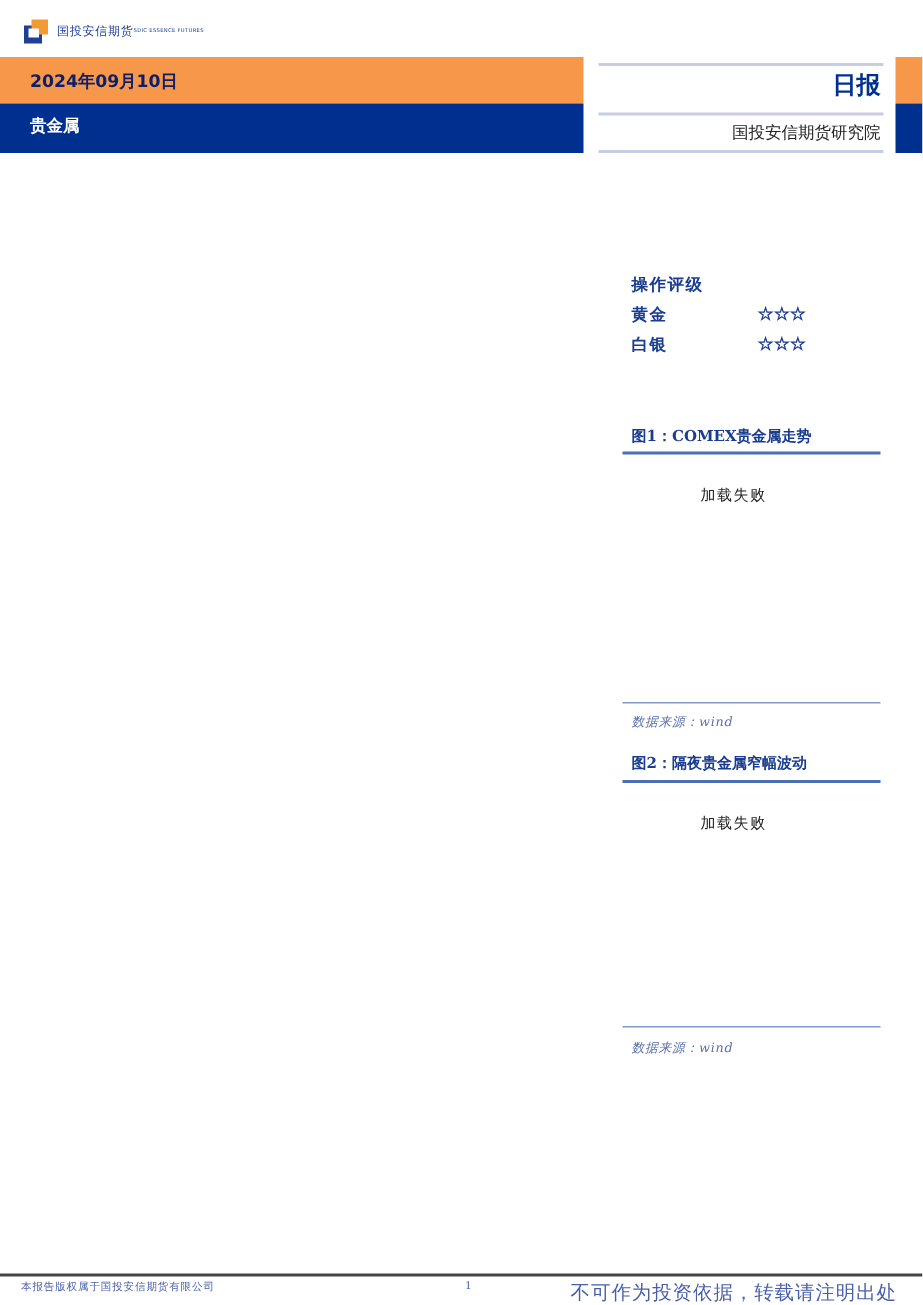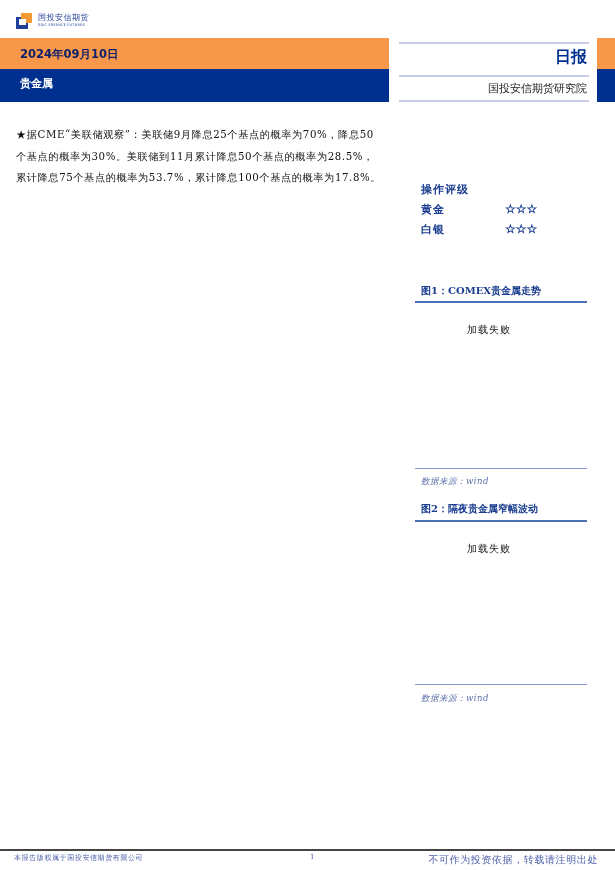--- a/index.html
+++ b/index.html
@@ -5,21 +5,21 @@
     * { margin: 0; padding: 0; box-sizing: border-box; }
     html, body { width: 615px; height: 870px; background: #ffffff; overflow: hidden; }
     body { position: relative; font-family: "DejaVu Serif", "Liberation Serif", serif; color: #111; }
 
     
     .logo { position: absolute; left: 16px; top: 10px; height: 22px; display: flex; align-items: center; }
     .logo-mark { position: relative; width: 16px; height: 16px; margin-right: 6px; }
     .logo-mark .blue { position: absolute; left: 0; top: 4px; width: 12px; height: 12px; background: #1f3f99; }
     .logo-mark .orange { position: absolute; left: 5px; top: 0; width: 11px; height: 10px; background: #f39a33; }
     .logo-mark .white { position: absolute; left: 3px; top: 6px; width: 7px; height: 6px; background: #fff; }
-    .logo-text { display: flex; flex-direction: column; line-height: 1; }
+    .logo-text { display: flex; flex-direction: row; line-height: 1; }
     .logo-cn { font-family: "DejaVu Sans", sans-serif; font-size: 8px; color: #1f3f99; letter-spacing: 0.5px; }
     .logo-en { font-family: "DejaVu Sans", sans-serif; font-size: 3.5px; color: #1f3f99; margin-top: 2px; letter-spacing: 0.2px; }
 
     
     .bar-orange { position: absolute; left: 0; top: 38px; width: 615px; height: 31px; background: #f6974a; }
     .bar-blue { position: absolute; left: 0; top: 69px; width: 615px; height: 33px; background: #00308f; }
     .date { position: absolute; left: 20px; top: 47px; font-family: "DejaVu Sans", sans-serif; font-size: 11.5px; font-weight: bold; color: #0b1f6b; }
     .sector { position: absolute; left: 20px; top: 76px; font-family: "DejaVu Sans", sans-serif; font-size: 11px; font-weight: bold; color: #ffffff; }
 
     .header-box { position: absolute; left: 389px; top: 38px; width: 208px; height: 64px; background: #ffffff; padding-left: 12px; }
@@ -47,21 +47,21 @@
     .fig-title { position: absolute; left: 16px; font-size: 10px; font-weight: bold; color: #1a3d8f; white-space: nowrap; }
     .fig-rule { position: absolute; left: 10px; width: 172px; height: 2px; background: #4a6fb5; }
     .fig-rule.thin { height: 1px; background: #7f99cc; }
     .load-fail { position: absolute; font-size: 10px; color: #222; letter-spacing: 1px; }
     .source { position: absolute; left: 16px; font-size: 8.5px; font-style: italic; color: #5a6fa8; letter-spacing: 0.5px; }
 
     
     .footer-rule { position: absolute; left: 0; top: 849px; width: 615px; height: 2px; background: #444; }
     .footer-left { position: absolute; left: 14px; top: 853px; font-size: 7px; color: #4a5fa8; letter-spacing: 0.6px; }
     .footer-page { position: absolute; left: 310px; top: 853px; font-size: 7px; color: #4a5fa8; }
-    .footer-right { position: absolute; right: 17px; top: 853px; font-size: 10px; color: #4a5fa8; letter-spacing: 0.6px; }
+    .footer-right { position: absolute; right: 17px; top: 853px; font-size: 13px; color: #4a5fa8; letter-spacing: 0.6px; }
   </style>
 </head>
 <body>
 
 <div class="logo">
   <div class="logo-mark">
     <div class="blue"></div>
     <div class="orange"></div>
     <div class="white"></div>
   </div>
@@ -78,21 +78,20 @@
 
 <div class="header-box">
   <div class="hb-line l1"></div>
   <div class="report-type">日报</div>
   <div class="hb-line l2"></div>
   <div class="institute">国投安信期货研究院</div>
   <div class="hb-line l3"></div>
 </div>
 
 <div class="main">
-  <p class="para">★据CME“美联储观察”：美联储9月降息25个基点的概率为70%，降息50个基点的概率为30%。美联储到11月累计降息50个基点的概率为28.5%，累计降息75个基点的概率为53.7%，累计降息100个基点的概率为17.8%。</p>
 </div>
 
 <div class="sidebar">
   <div class="rating-title">操作评级</div>
   <div class="rating-row r1">
     <span>黄金</span>
     <span class="stars">☆☆☆</span>
   </div>
   <div class="rating-row r2">
     <span>白银</span>

